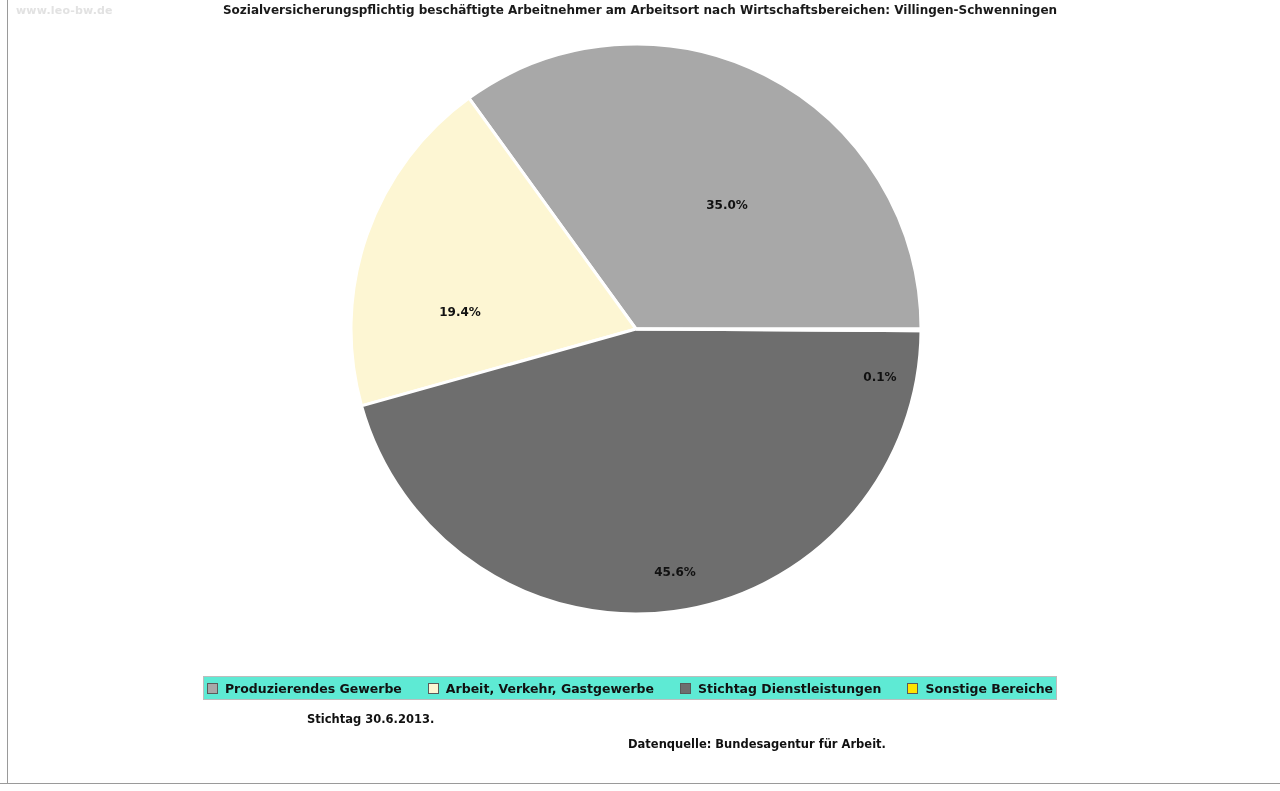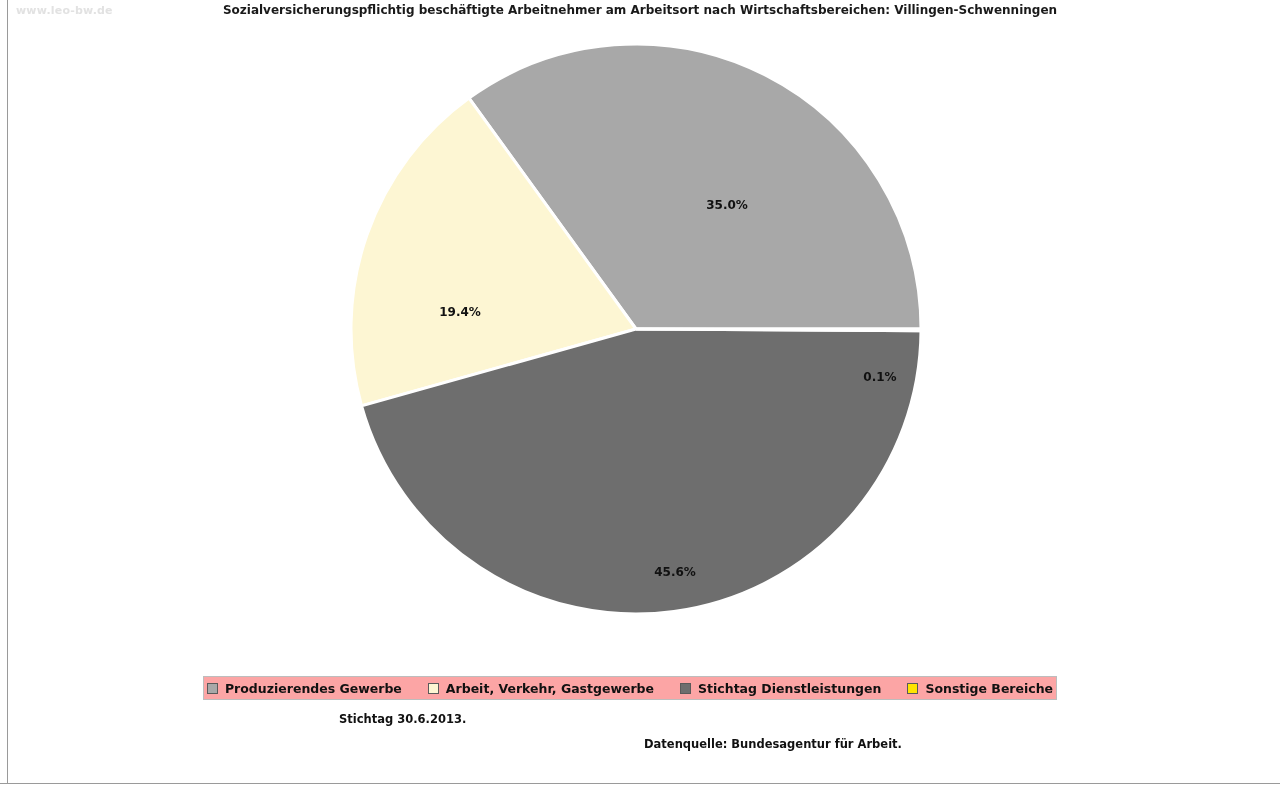--- a/index.html
+++ b/index.html
@@ -75,21 +75,21 @@
     white-space: nowrap;
     transform: translate(-50%, -50%);
   }
   #legend {
     position: absolute;
     left: 203px;
     top: 676px;
     width: 854px;
     height: 24px;
     border: 1px solid #bdbdbd;
-    background: #fca5a5;
+    background: #5eead4;
     box-sizing: border-box;
     display: flex;
     align-items: center;
     justify-content: center;
   }
   .legend-item {
     display: flex;
     align-items: center;
     margin: 0 13px;
   }
@@ -109,21 +109,20 @@
     position: absolute;
     left: 307px;
     top: 712px;
     width: 900px;
   }
   .footnote {
     font-size: 11.5px;
     color: #111111;
     line-height: 15px;
     white-space: nowrap;
-    margin-left: 32px;
   }
   .footnote.spaced {
     margin-top: 10px;
     text-align: center;
   }
 </style>
 </head>
 <body>
 
 <div id="page">

